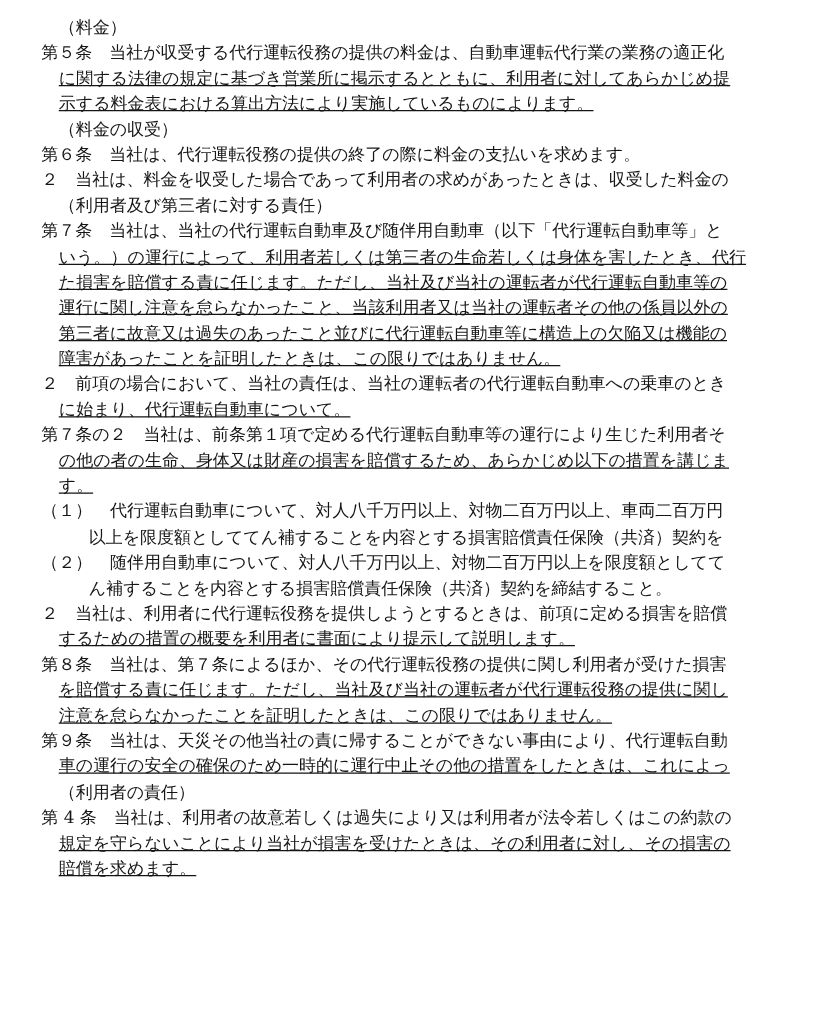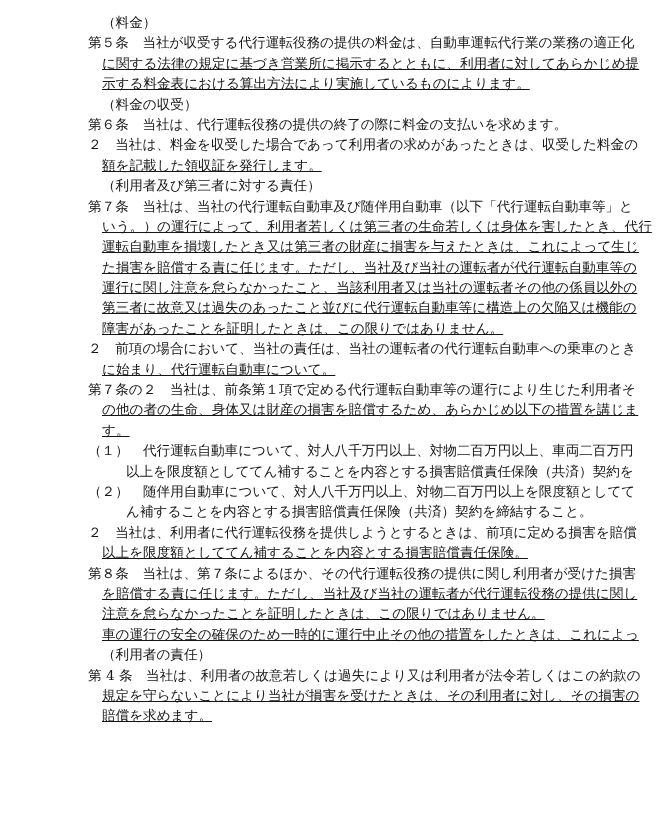--- a/index.html
+++ b/index.html
@@ -2,21 +2,21 @@
 <html><head>
   <meta charset="utf-8">
   <style>
     html, body { margin: 0; padding: 0; background: #ffffff; }
     .page {
       width: 671px;
       height: 817px;
       position: relative;
       box-sizing: border-box;
       padding-top: 12px;
-      padding-left: 88px;
+      padding-left: 33px;
       background: #ffffff;
       color: #151515;
       font-family: "DejaVu Serif", "Liberation Serif", serif;
       font-size: 13.6px;
       overflow: hidden;
     }
     .ln {
       height: 20.4px;
       line-height: 20.4px;
       white-space: nowrap;
@@ -42,30 +42,28 @@
   </section>
 
   <section>
     <div class="ln title">（料金の収受）</div>
     <div class="ln">
       <span class="lbl">第６条</span><span>当社は、代行運転役務の提供の終了の際に料金の支払いを求めます。</span>
     </div>
     <div class="ln">
       <span class="lbl">２</span><span>当社は、料金を収受した場合であって利用者の求めがあったときは、収受した料金の</span>
     </div>
-    <div class="ln cont">額を記載した領収証を発行します。</div>
   </section>
 
   <section>
     <div class="ln title">（利用者及び第三者に対する責任）</div>
     <div class="ln">
       <span class="lbl">第７条</span><span>当社は、当社の代行運転自動車及び随伴用自動車（以下「代行運転自動車等」と</span>
     </div>
     <div class="ln cont">いう。）の運行によって、利用者若しくは第三者の生命若しくは身体を害したとき、代行</div>
-    <div class="ln cont">運転自動車を損壊したとき又は第三者の財産に損害を与えたときは、これによって生じ</div>
     <div class="ln cont">た損害を賠償する責に任じます。ただし、当社及び当社の運転者が代行運転自動車等の</div>
     <div class="ln cont">運行に関し注意を怠らなかったこと、当該利用者又は当社の運転者その他の係員以外の</div>
     <div class="ln cont">第三者に故意又は過失のあったこと並びに代行運転自動車等に構造上の欠陥又は機能の</div>
     <div class="ln cont">障害があったことを証明したときは、この限りではありません。</div>
     <div class="ln">
       <span class="lbl">２</span><span>前項の場合において、当社の責任は、当社の運転者の代行運転自動車への乗車のとき</span>
     </div>
     <div class="ln cont">に始まり、代行運転自動車について。</div>
   </section>
 
@@ -82,32 +80,35 @@
     <div class="ln icont">以上を限度額としててん補することを内容とする損害賠償責任保険（共済）契約を</div>
 
     <div class="ln">
       <span class="item-lbl">（２）</span><span>随伴用自動車について、対人八千万円以上、対物二百万円以上を限度額としてて</span>
     </div>
     <div class="ln icont">ん補することを内容とする損害賠償責任保険（共済）契約を締結すること。</div>
 
     <div class="ln">
       <span class="lbl">２</span><span>当社は、利用者に代行運転役務を提供しようとするときは、前項に定める損害を賠償</span>
     </div>
-    <div class="ln cont">以上を限度額としててん補することを内容とする損害賠償責任保険。</div>
+    <div class="ln cont">するための措置の概要を利用者に書面により提示して説明します。</div>
   </section>
 
   <section>
     <div class="ln">
       <span class="lbl">第８条</span><span>当社は、第７条によるほか、その代行運転役務の提供に関し利用者が受けた損害</span>
     </div>
     <div class="ln cont">を賠償する責に任じます。ただし、当社及び当社の運転者が代行運転役務の提供に関し</div>
     <div class="ln cont">注意を怠らなかったことを証明したときは、この限りではありません。</div>
   </section>
 
   <section>
+    <div class="ln">
+      <span class="lbl">第９条</span><span>当社は、天災その他当社の責に帰することができない事由により、代行運転自動</span>
+    </div>
     <div class="ln cont">車の運行の安全の確保のため一時的に運行中止その他の措置をしたときは、これによっ</div>
   </section>
 
   <section>
     <div class="ln title">（利用者の責任）</div>
     <div class="ln">
       <span class="lbl">第 4 条</span><span>当社は、利用者の故意若しくは過失により又は利用者が法令若しくはこの約款の</span>
     </div>
     <div class="ln cont">規定を守らないことにより当社が損害を受けたときは、その利用者に対し、その損害の</div>
     <div class="ln cont">賠償を求めます。</div>

